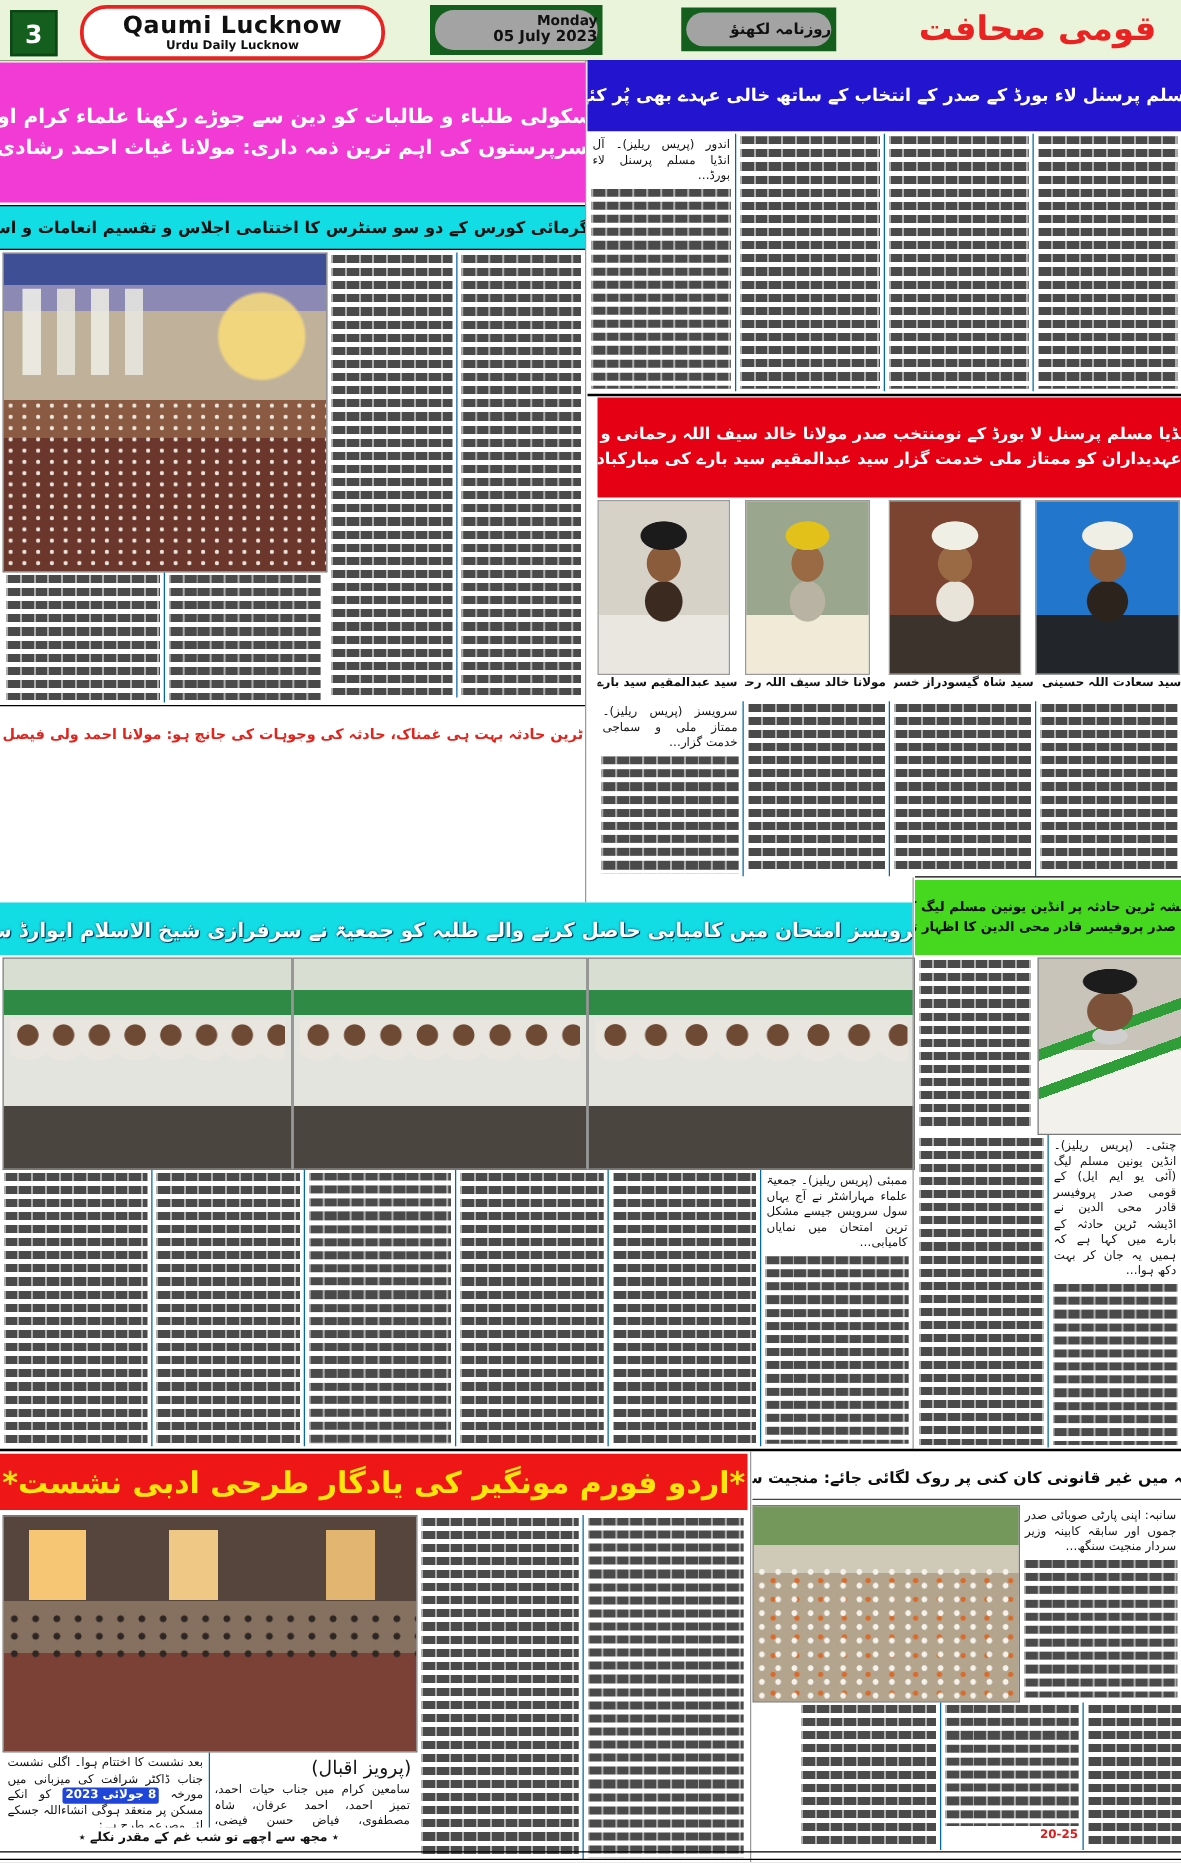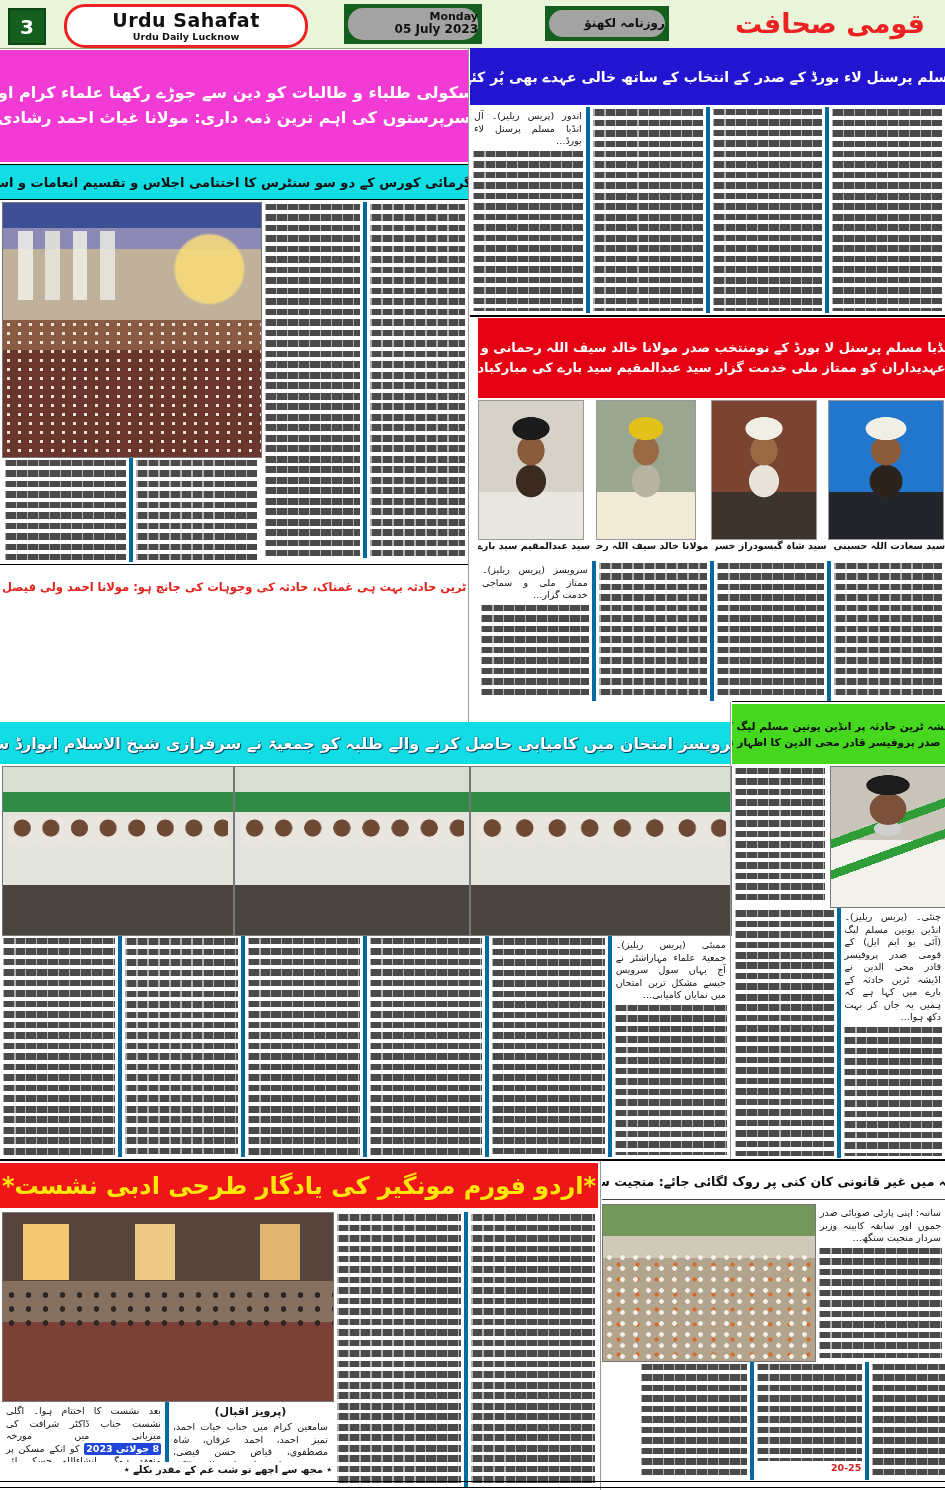--- a/index.html
+++ b/index.html
@@ -29,32 +29,32 @@
 
   
   .bar{position:absolute;display:flex;align-items:center;justify-content:center;direction:rtl;
        font-weight:700;white-space:nowrap;overflow:hidden;}
   .two{flex-direction:column;line-height:1.55;}
   .rule{position:absolute;background:#000;}
   .vrule{position:absolute;background:#9a9a9a;}
   .dblrule{position:absolute;height:5px;border-top:1.5px solid #000;border-bottom:1.5px solid #000;}
 
   .cols{position:absolute;display:flex;}
-  .col{flex:1;border-right:4px solid #0369a1;padding:2px 3px;display:flex;flex-direction:column;
+  .col{flex:1;border-right:1px solid #0369a1;padding:2px 3px;display:flex;flex-direction:column;
        position:relative;overflow:hidden;}
   .col:last-child{border-right:none;}
   .tx{flex:1;background-image:
         repeating-linear-gradient(to right, rgba(255,255,255,.55) 0 1.5px, transparent 1.5px 11px),
         repeating-linear-gradient(to bottom, #4a4a4a 0 6.5px, transparent 6.5px 10.5px);
       background-clip:content-box;min-height:10px;}
   .lead{direction:rtl;font-size:9.5px;line-height:1.32;text-align:justify;color:#141414;padding:1px 1px 3px;}
-  .byline{direction:rtl;font-size:11px;font-weight:700;text-align:center;color:#141414;padding:1px 0 2px;}
+  .byline{direction:rtl;font-size:15px;font-weight:400;text-align:right;color:#141414;padding:1px 0 2px;}
   .chip{display:inline-block;background:#1f46d8;color:#fff;border-radius:2px;padding:0 2px;font-weight:700;}
   .redtext{color:#d81f1f;font-weight:700;}
-  .couplet{position:absolute;direction:rtl;font-size:10px;font-weight:700;color:#111;}
+  .couplet{position:absolute;direction:rtl;font-size:10px;font-weight:700;text-align:center;color:#111;}
 
   
   .photo{position:absolute;border:1px solid #777;overflow:hidden;}
   .ph-hall{background:
      radial-gradient(circle at 80% 26%, rgba(250,220,120,.85) 0 12%, transparent 13%),
      linear-gradient(180deg,#3f4f96 0 10%,#8d89b5 10% 18%,#c0b29a 18% 46%,#8a5a42 46% 58%,#6b362b 58% 100%);}
   .ph-hall::before{content:"";position:absolute;left:6%;top:11%;width:48%;height:27%;opacity:.85;background:
      linear-gradient(90deg,#f2f2ea 0 12%,transparent 12% 22%,#e8e8df 22% 34%,transparent 34% 44%,
                      #efefe6 44% 56%,transparent 56% 66%,#eaeae2 66% 78%,transparent 78%);}
   .ph-hall::after{content:"";position:absolute;left:0;right:0;top:46%;bottom:0;opacity:.9;
@@ -108,21 +108,21 @@
        white-space:nowrap;overflow:hidden;}
 </style>
 </head>
 <body>
 
 <div id="page">
 
   <div class="masthead">
     <div class="pgno">3</div>
     <div class="mast-pill">
-      <span class="t1">Urdu Sahafat</span>
+      <span class="t1">Qaumi Lucknow</span>
       <span class="t2">Urdu Daily Lucknow</span>
     </div>
     <div class="gbox datebox">
       <div class="pill">
         <span class="d1">Monday</span>
         <span class="d2">05 July  2023</span>
       </div>
     </div>
     <div class="gbox edbox">
       <div class="pill">

